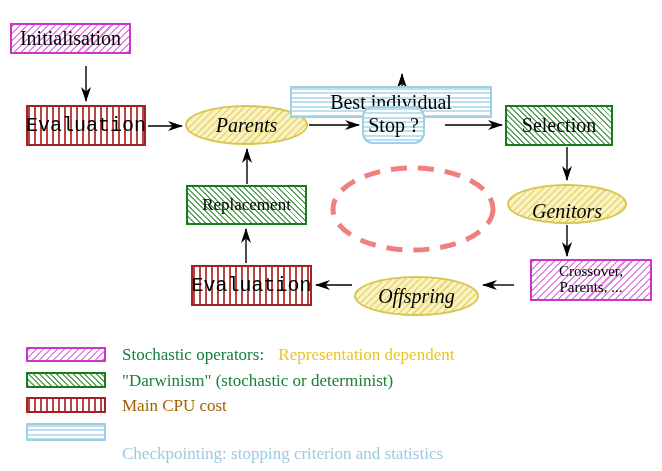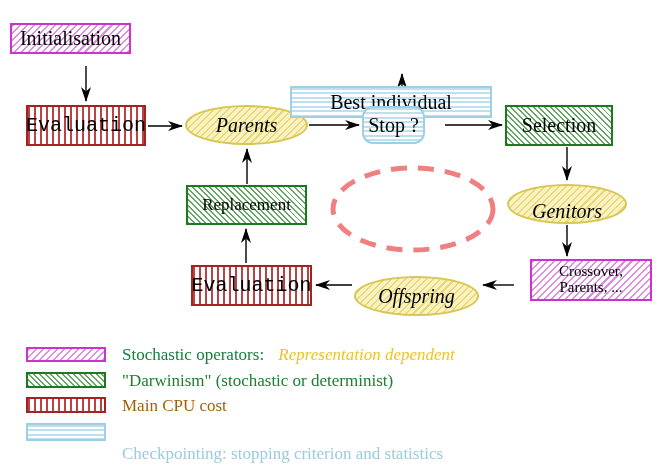--- a/index.html
+++ b/index.html
@@ -48,21 +48,21 @@
   .sw1{top:347px;height:15px;}
   .sw2{top:372px;height:16px;}
   .sw3{top:397px;height:16px;}
   .sw4{top:423px;height:18px;}
   .legend-row{position:absolute;left:122px;font-size:17px;line-height:20px;white-space:nowrap;}
   .lr1{top:345px;}
   .lr2{top:371px;}
   .lr3{top:396px;}
   .lr4{top:444px;}
   .t-magenta{color:#15803d;}
-  .t-gold{color:#eec41e;margin-left:10px;font-style:italic;}
+  .t-gold{color:#eec41e;margin-left:10px;}
   .t-green{color:#1a8032;}
   .t-red{color:#a16207;}
   .t-lblue{color:#9ccade;}
 </style>
 </head>
 <body>
 
 <div class="canvas">
 
   <svg class="layer" width="662" height="471" viewBox="0 0 662 471">

